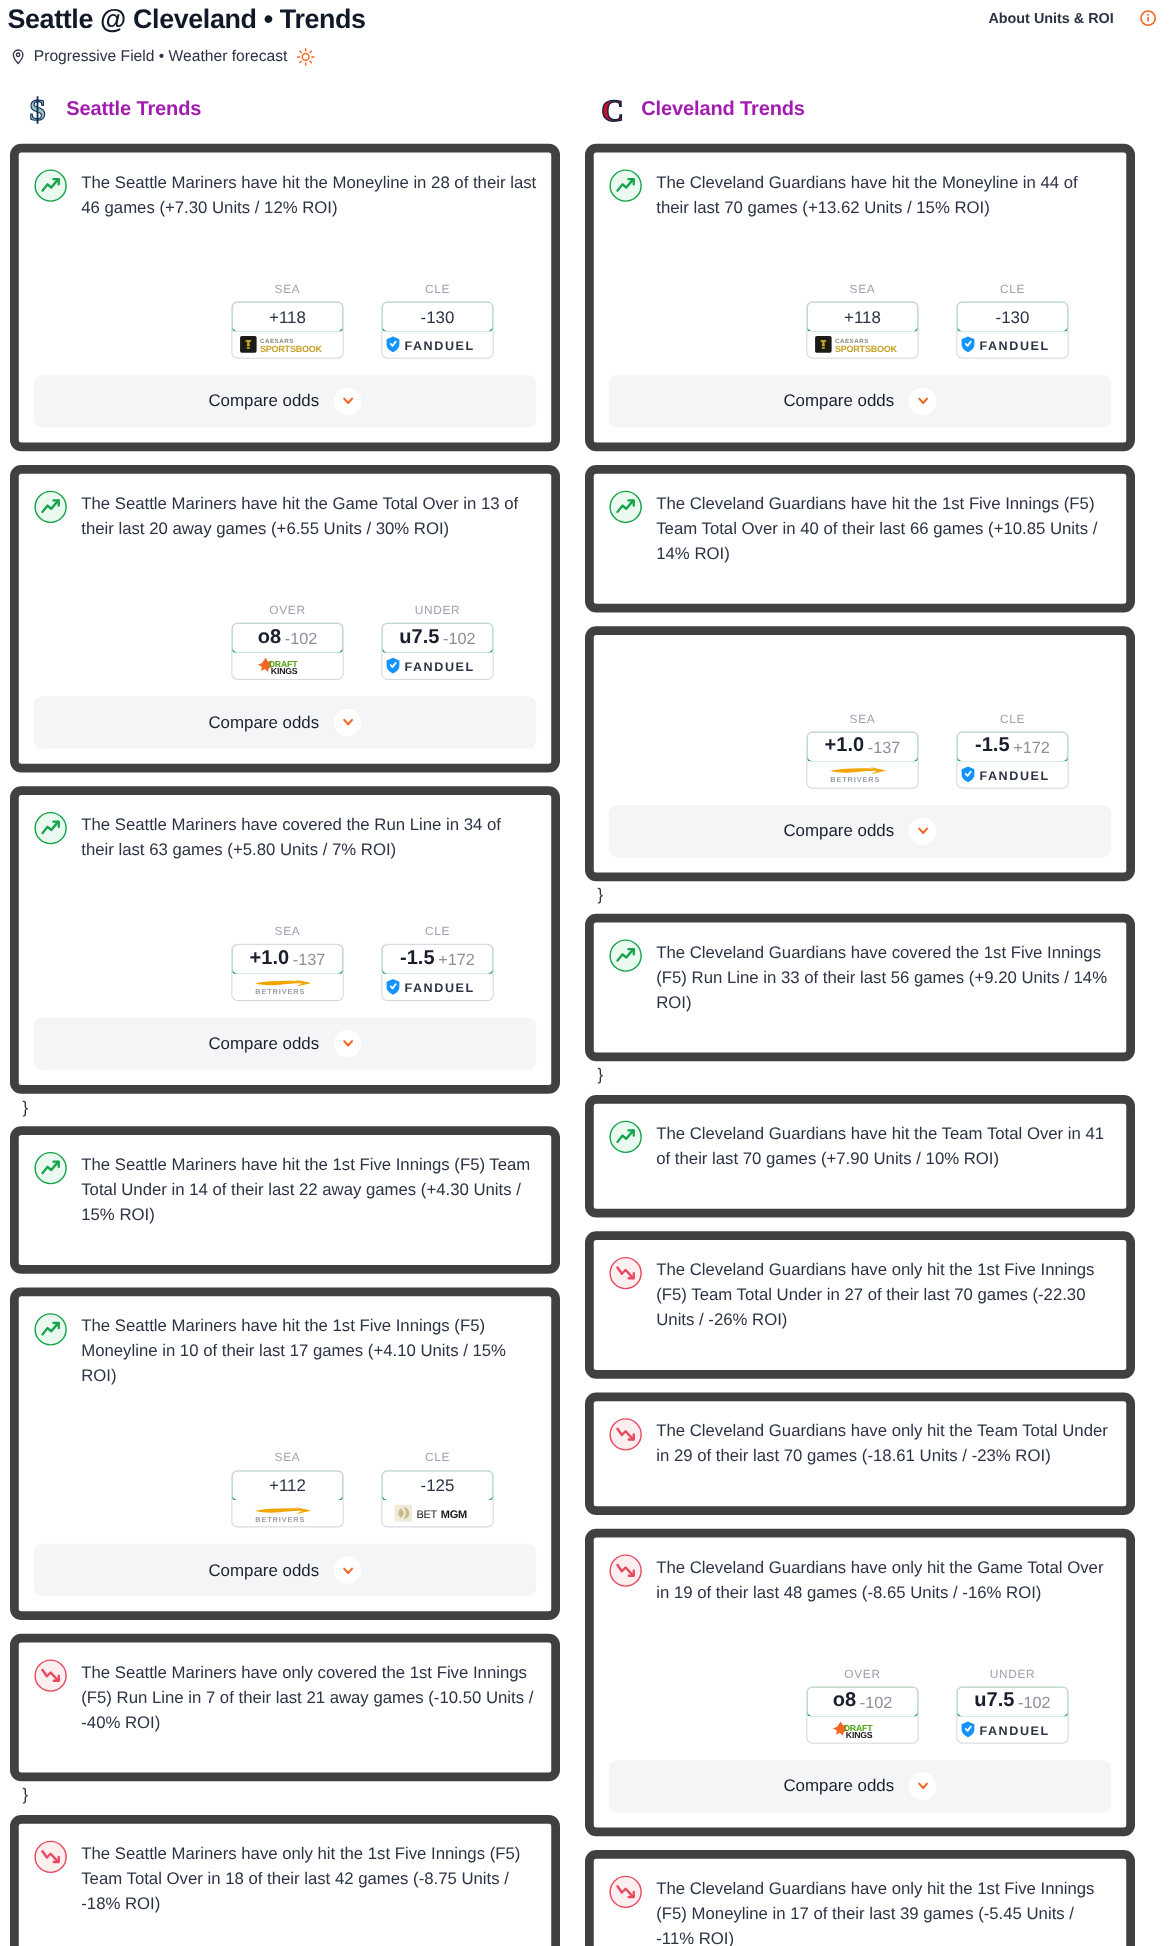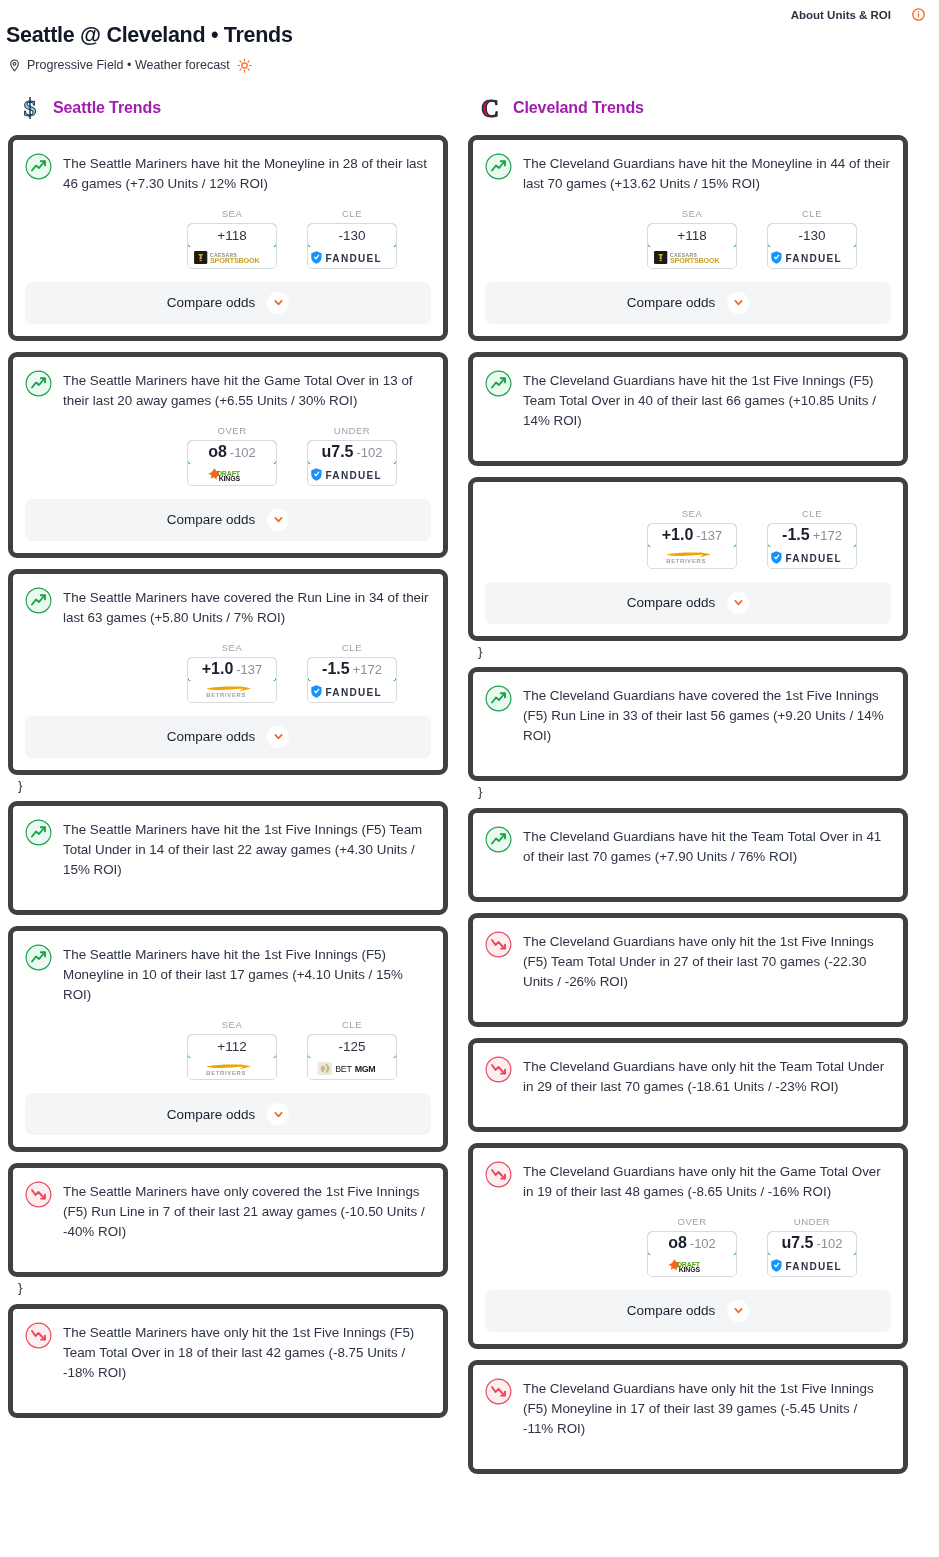--- a/index.html
+++ b/index.html
@@ -17,21 +17,20 @@
     align-items: flex-start;
     justify-content: space-between;
     padding: 2px 14px 0 6px;
   }
   .page-title {
     font-size: 21.5px;
     font-weight: bold;
     letter-spacing: -0.3px;
     color: #111827;
     line-height: 1.25;
-    margin-top: 20px;
   }
   .about-link {
     display: flex;
     align-items: center;
     gap: 21px;
     font-size: 11.5px;
     font-weight: bold;
     color: #2c3344;
     padding-top: 6px;
     white-space: nowrap;
@@ -72,21 +71,21 @@
   .team-logo { width: 24px; height: 26px; flex: 0 0 24px; }
   .col-title {
     font-size: 16px;
     font-weight: bold;
     color: #a21caf;
     letter-spacing: -0.1px;
   }
 
   
   .card {
-    border: 5px solid #404040;
+    border: 7px solid #404040;
     border-radius: 9px;
     background: #ffffff;
     margin-bottom: 11px;
     padding: 12px 12px 12px 12px;
     position: relative;
   }
   .card-top {
     display: flex;
     gap: 11px;
     align-items: flex-start;
@@ -106,21 +105,21 @@
   }
   .card.spacer-pad { padding-bottom: 30px; }
 
   
   .odds-wrap {
     display: flex;
     justify-content: flex-end;
     gap: 30px;
     padding: 14px 34px 0 0;
   }
-  .odds-col { width: 90px; }
+  .odds-col { width: 90px; margin-top: 36px; }
   .odds-label {
     text-align: center;
     font-size: 9.5px;
     letter-spacing: 0.55px;
     color: #9ba1ad;
     padding-bottom: 4px;
   }
   .odds-box {
     border: 1px solid #d7dade;
     border-radius: 5px;
@@ -606,21 +605,21 @@
       </div>
       </div>
       <div class="brace" style="margin-top: -9px; margin-bottom: 6px;">}</div>
       <div class="card spacer-pad">
         <div class="card-top">
         <span class="trend-icon"><svg viewBox="0 0 27 27" width="27" height="27">
     <circle cx="13.5" cy="13.5" r="12.4" fill="#eafaf0" stroke="#16a34a" stroke-width="1.15"></circle>
     <path d="M7 17.5 L11 12.5 L14 15 L19.5 8.5" fill="none" stroke="#16a34a" stroke-width="1.9" stroke-linecap="round" stroke-linejoin="round"></path>
     <polyline points="15.8,8.3 20,8.3 20,12.4" fill="none" stroke="#16a34a" stroke-width="1.9" stroke-linecap="round" stroke-linejoin="round"></polyline>
   </svg></span>
-        <div class="card-text">The Cleveland Guardians have hit the Team Total Over in 41 of their last 70 games (+7.90 Units / 76% ROI)</div>
+        <div class="card-text">The Cleveland Guardians have hit the Team Total Over in 41 of their last 70 games (+7.90 Units / 10% ROI)</div>
       </div>
       </div>
       <div class="card spacer-pad">
         <div class="card-top">
         <span class="trend-icon"><svg viewBox="0 0 27 27" width="27" height="27">
     <circle cx="13.5" cy="13.5" r="12.4" fill="#fdeef0" stroke="#e8495f" stroke-width="1.15"></circle>
     <path d="M7 9 L10.5 14 L13.5 11 L19.5 17.5" fill="none" stroke="#e8495f" stroke-width="1.9" stroke-linecap="round" stroke-linejoin="round"></path>
     <polyline points="16,17.6 20,17.6 20,13.6" fill="none" stroke="#e8495f" stroke-width="1.9" stroke-linecap="round" stroke-linejoin="round"></polyline>
   </svg></span>
         <div class="card-text">The Cleveland Guardians have only hit the 1st Five Innings (F5) Team Total Under in 27 of their last 70 games (-22.30 Units / -26% ROI)</div>

